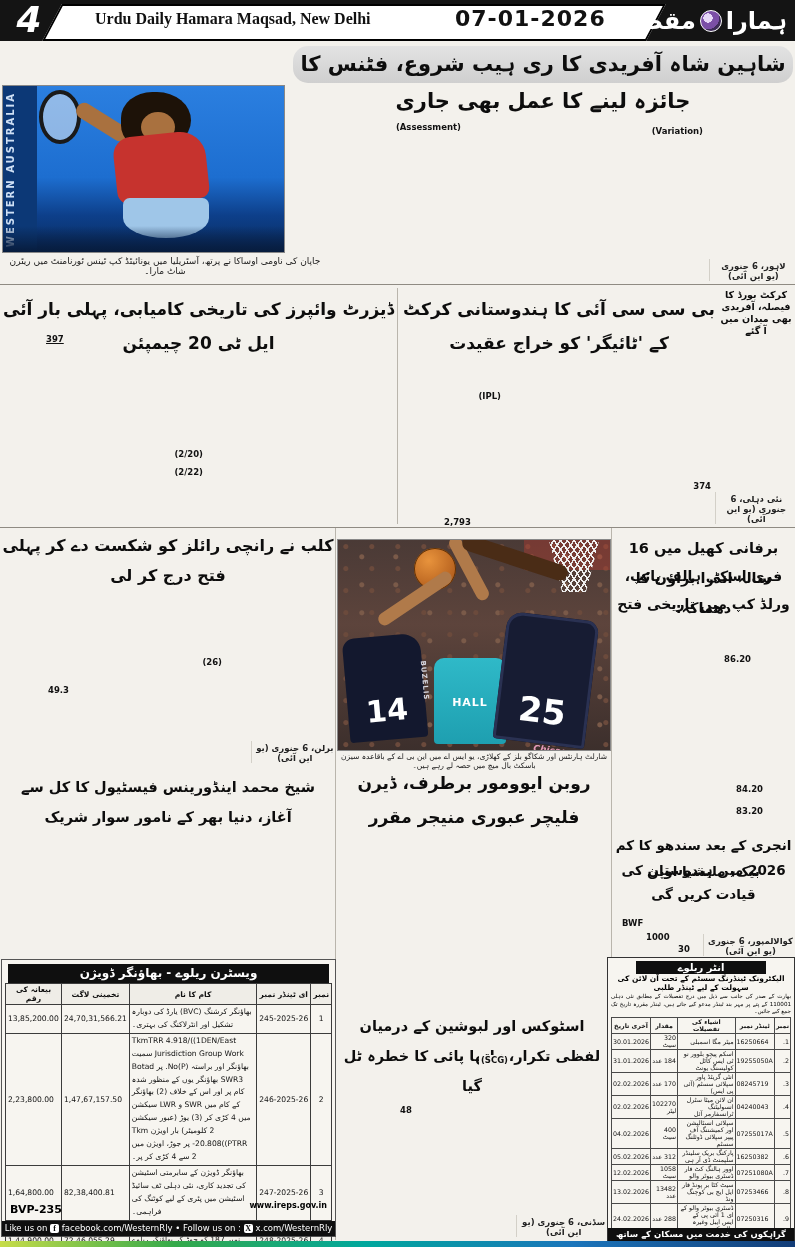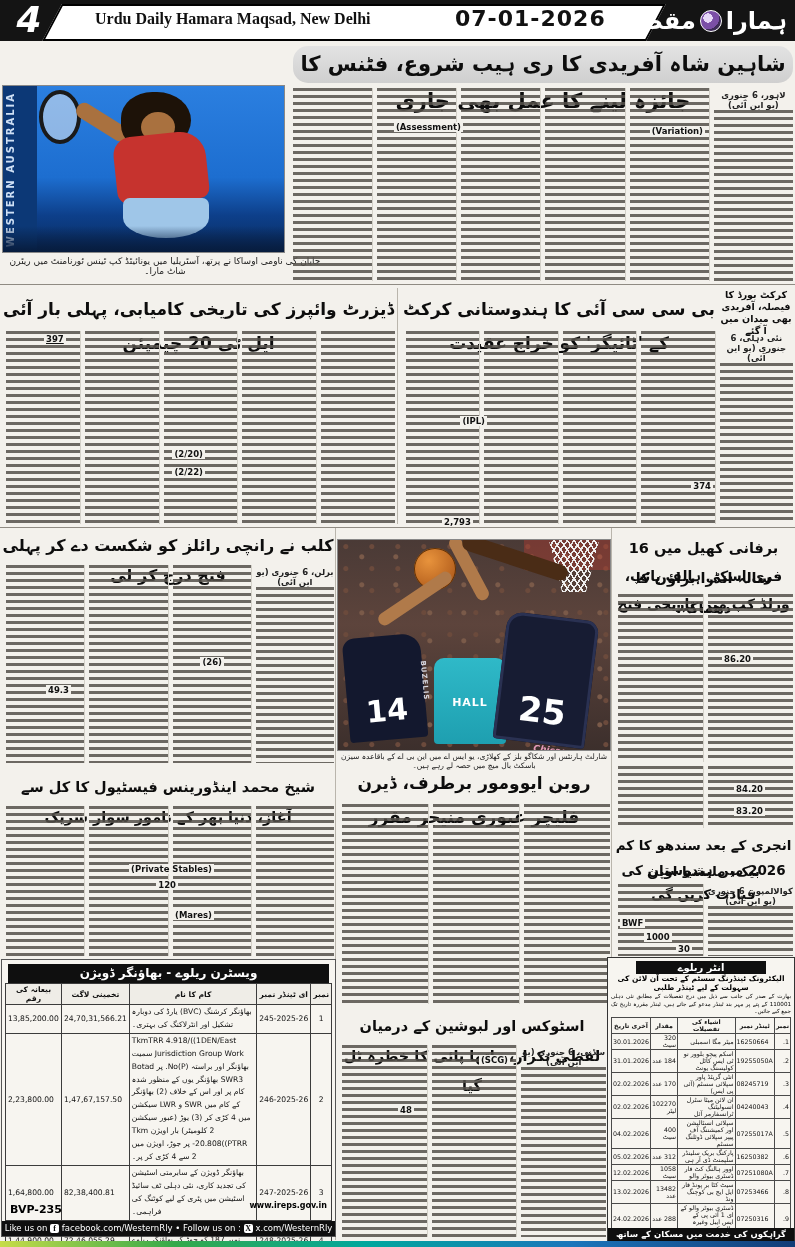--- a/index.html
+++ b/index.html
@@ -13,21 +13,21 @@
   .paper-title{left:95px;top:10px;width:330px;font-family:"Liberation Serif",serif;font-weight:bold;font-size:16px;color:#111;}
   .paper-date{left:455px;top:6px;width:160px;font-size:22px;font-weight:bold;color:#111;letter-spacing:1px;}
   .masthead{right:8px;top:4px;height:34px;color:#fff;font-size:24px;font-weight:bold;display:flex;align-items:center;gap:4px;direction:rtl;}
   .mast-logo{width:20px;height:20px;border-radius:50%;background:radial-gradient(circle at 35% 35%,#e7d9f7 0 25%,#7b4fa6 26% 60%,#3d2b57 61% 100%);border:1.5px solid #fff;}
   
   .hl{color:#0d0d0d;font-weight:bold;text-align:center;direction:rtl;line-height:1.25;border-radius:15px;}
   .hl.bg{background:linear-gradient(180deg,#e3e3e3,#cfcfcf);}
   .dateline{font-size:8.5px;font-weight:bold;direction:rtl;text-align:center;color:#222;padding-top:2px;}
   .caption{font-size:9px;direction:rtl;text-align:center;color:#1a1a1a;}
   
-  .cols{display:flex;flex-direction:row-reverse;gap:0;}
+  .cols{display:flex;flex-direction:row-reverse;gap:0;align-items:flex-end;}
   .col{flex:1;display:flex;flex-direction:column;border-left:1px solid #d3d0c8;padding-left:4px;}
   .col:last-child{border-left:none;}
   .fill{flex:1;background-image:repeating-linear-gradient(to bottom,#54504a 0px,#54504a 2.6px,transparent 2.6px,transparent 7px);opacity:.85;}
   .snip{position:absolute;background:#f3f1ec;font-size:8.5px;font-weight:bold;color:#111;padding:0 2px;z-index:3;}
   .vrule{background:#b9b5ac;width:1px;}
   .hrule{background:#8f8b83;height:1px;}
   
   .photo{overflow:hidden;box-shadow:0 0 0 1px #888;}
   .tennis{background:linear-gradient(180deg,#2b7fe0 0%,#1d6ed0 55%,#0d3f8a 78%,#0a2c60 100%);}
   .tn-band{position:absolute;left:0;top:0;width:34px;height:100%;background:#0c3876;}
@@ -166,21 +166,21 @@
       <div class="col">
           <div class="fill"></div>
         </div>
       <div class="col">
           <div class="fill"></div>
         </div>
       <div class="col">
           <div class="fill"></div>
         </div>
     </div>
-    <span class="snip" style="right:306px;top:60px;margin-top:25px;">(IPL)</span>
+    <span class="snip" style="right:290px;top:60px;">(IPL)</span>
     <span class="snip" style="right:80px;top:150px;">374</span>
     <span class="snip" style="left:40px;top:186px;">2,793</span>
   </div>
 
   <div class="abs hrule" style="left:0;top:527px;width:795px;"></div>
 
   <div class="abs hl" style="left:2px;top:531px;width:332px;height:30px;font-size:16px;line-height:30px;">کلب نے رانچی رائلز کو شکست دے کر پہلی فتح درج کر لی</div>
   <div class="abs" style="left:2px;top:565px;width:332px;height:198px;">
     <div class="cols" style="height:100%;">
       <div class="col">
@@ -226,39 +226,20 @@
           <div class="fill"></div>
         </div>
       <div class="col">
           <div class="fill"></div>
         </div>
     </div>
     <span class="snip" style="right:40px;top:60px;">86.20</span>
   </div>
 
   <div class="abs hl" style="left:2px;top:772px;width:332px;height:30px;font-size:14.5px;line-height:30px;">شیخ محمد اینڈورینس فیسٹیول کا کل سے آغاز، دنیا بھر کے نامور سوار شریک</div>
-  <div class="abs" style="left:2px;top:806px;width:332px;height:150px;">
-    <div class="cols" style="height:100%;">
-      <div class="col">
-          <div class="fill"></div>
-        </div>
-      <div class="col">
-          <div class="fill"></div>
-        </div>
-      <div class="col">
-          <div class="fill"></div>
-        </div>
-      <div class="col">
-          <div class="fill"></div>
-        </div>
-    </div>
-    <span class="snip" style="right:120px;top:58px;">(Private Stables)</span>
-    <span class="snip" style="right:156px;top:74px;">120</span>
-    <span class="snip" style="right:120px;top:104px;">(Mares)</span>
-  </div>
 
   <div class="abs hl" style="left:338px;top:766px;width:272px;height:34px;font-size:17px;line-height:34px;">روبن ایوومور برطرف، ڈیرن فلیچر عبوری منیجر مقرر</div>
   <div class="abs" style="left:338px;top:804px;width:272px;height:200px;">
     <div class="cols" style="height:100%;">
       <div class="col">
           <div class="fill"></div>
         </div>
       <div class="col">
           <div class="fill"></div>
         </div>

